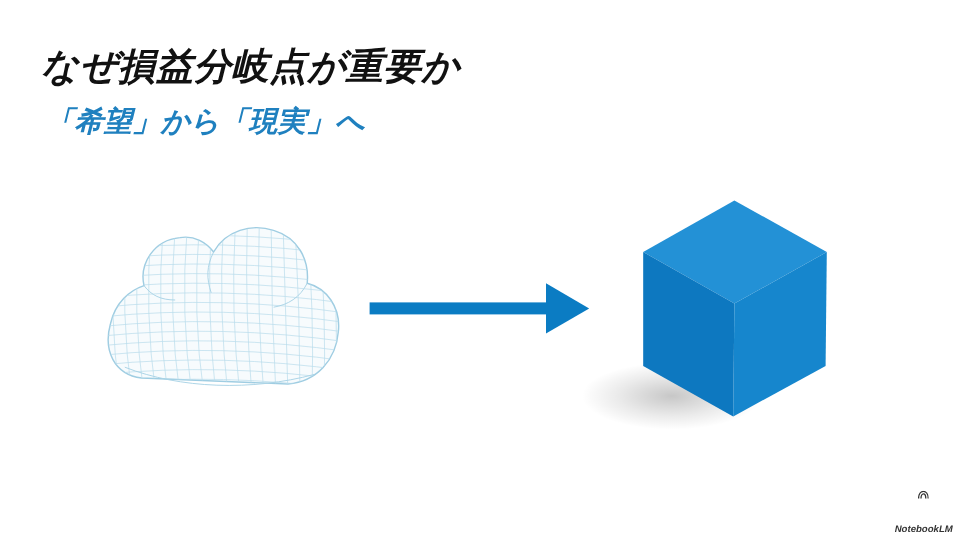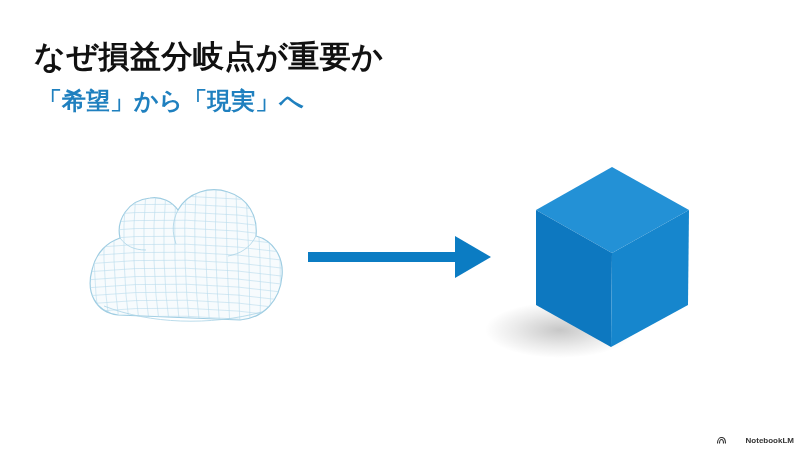--- a/index.html
+++ b/index.html
@@ -7,20 +7,21 @@
       padding: 0;
       background: #ffffff;
     }
     .slide {
       position: relative;
       width: 800px;
       height: 450px;
       overflow: hidden;
       background: #ffffff;
       font-family: "DejaVu Sans", "Liberation Sans", sans-serif;
+      font-style: italic;
     }
     .title {
       position: absolute;
       left: 34px;
       top: 36px;
       font-size: 31px;
       font-weight: bold;
       color: #111111;
       letter-spacing: 0.5px;
       white-space: nowrap;
@@ -47,20 +48,21 @@
       position: absolute;
       right: 6px;
       bottom: 5px;
       display: flex;
       align-items: center;
       gap: 20px;
       font-family: "Liberation Sans", sans-serif;
       font-size: 8px;
       font-weight: bold;
       color: #333333;
+      flex-direction: column;
     }
     .watermark svg { display: block; }
   </style>
 </head>
 <body>
 
 <div class="slide">
 
   <div class="title">なぜ損益分岐点が重要か</div>
   <div class="subtitle">「希望」から「現実」へ</div>

